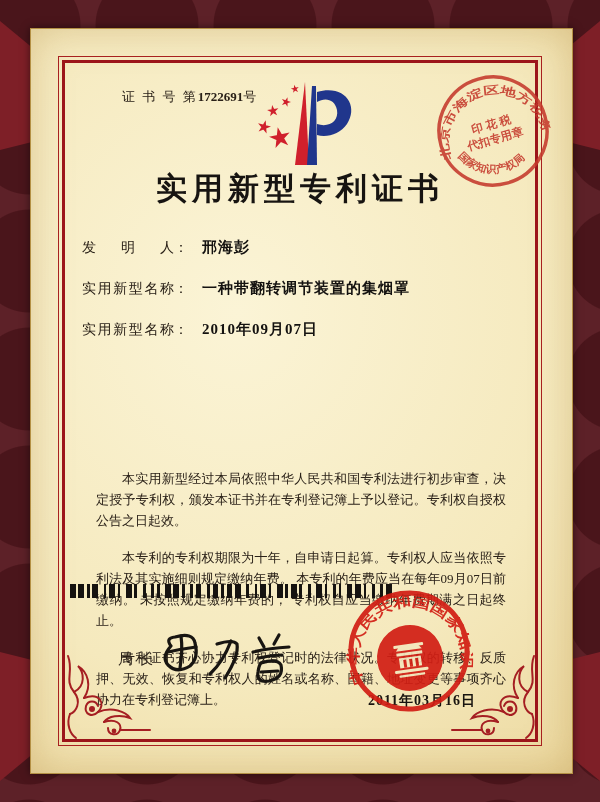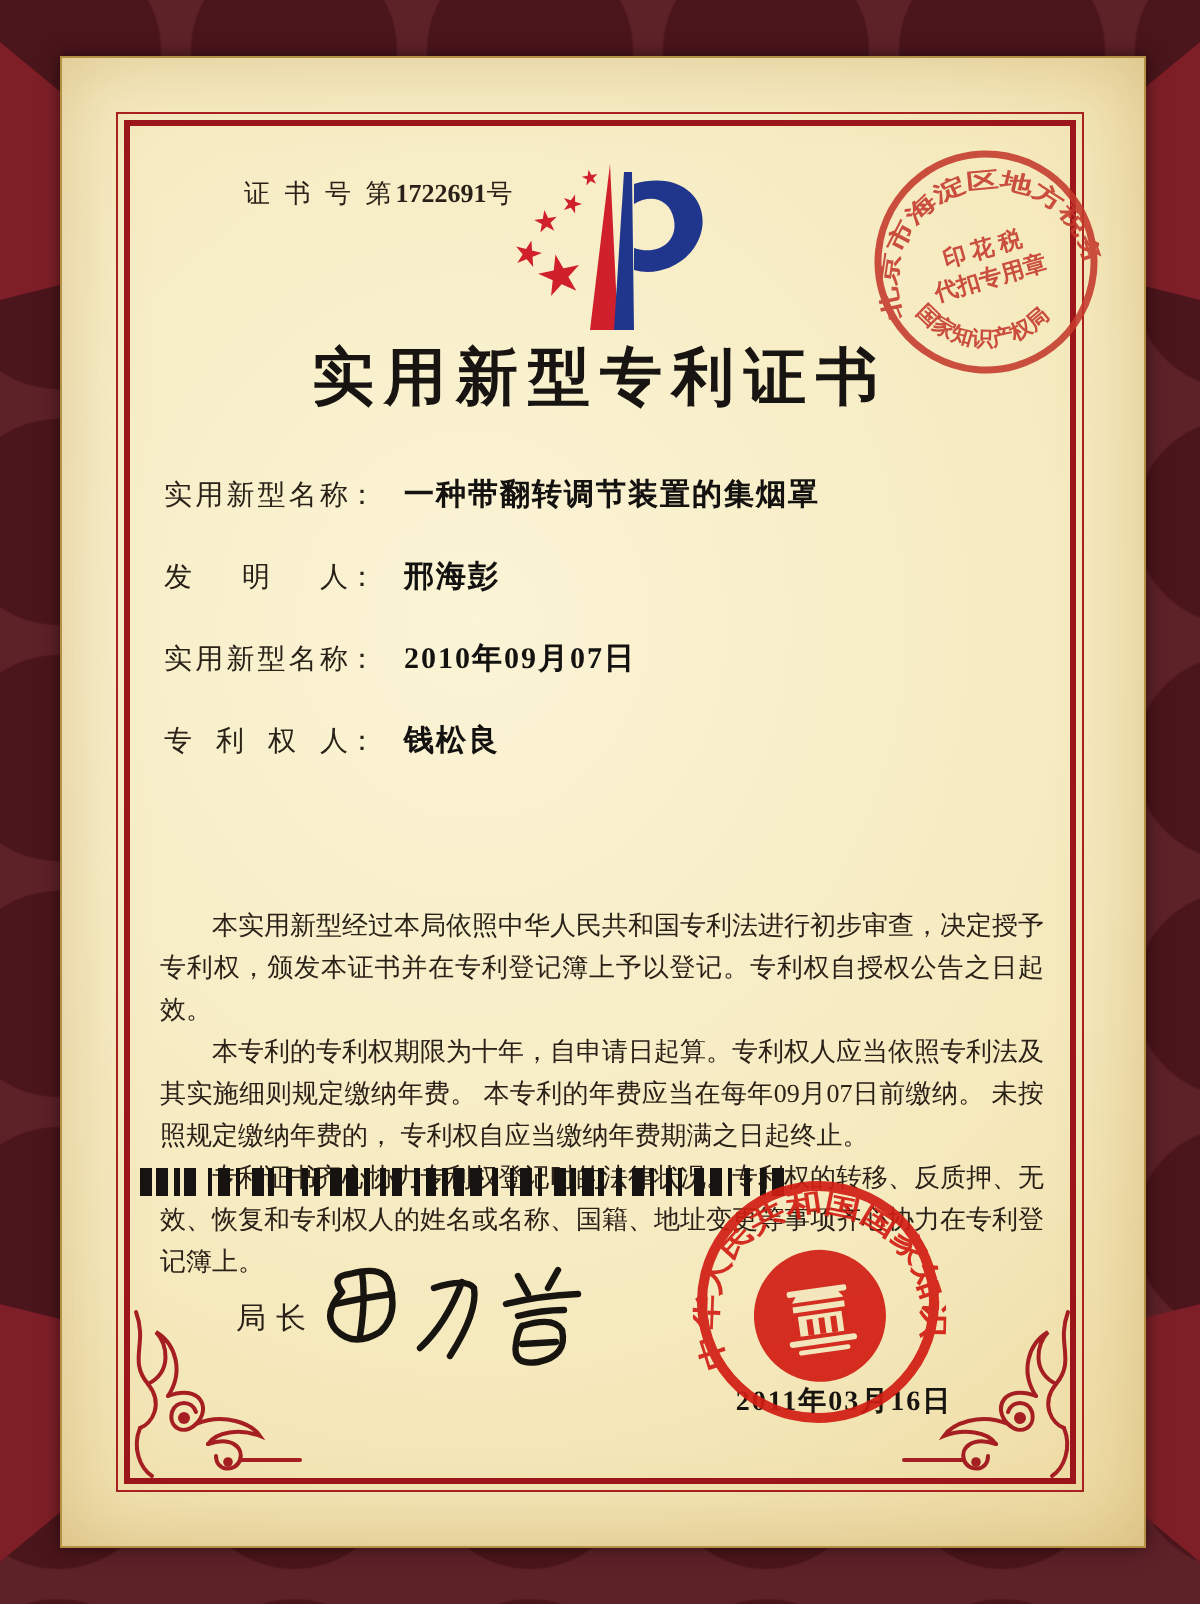--- a/index.html
+++ b/index.html
@@ -48,21 +48,21 @@
   }
   .fields{position:absolute;left:82px;top:238px;width:440px;}
   .field-row{height:20px;margin-bottom:21px;white-space:nowrap;font-size:14px;color:#2a2118;}
   .field-label{display:inline-block;width:92px;text-align:justify;text-align-last:justify;vertical-align:bottom;}
   .field-colon{display:inline-block;margin-right:14px;}
   .field-value{font-weight:700;font-size:15px;color:#141210;letter-spacing:1px;}
   .paragraphs{
     position:absolute;left:80px;top:452px;width:442px;
     font-size:13px;line-height:21px;color:#2a2118;text-align:justify;
   }
-  .paragraphs p{margin:0;text-indent:2em;}
+  .paragraphs p{margin:16px;text-indent:2em;}
   .barcode{position:absolute;left:70px;top:584px;width:322px;height:14px;display:flex;}
   .barcode .bar{background:#161310;height:100%;}
   .barcode .gap{background:transparent;height:100%;}
   .director{position:absolute;left:118px;top:650px;font-size:15px;color:#2a2118;letter-spacing:5px;}
   .signature{position:absolute;left:155px;top:630px;width:165px;height:62px;}
   .sr{position:absolute;opacity:0;font-size:1px;pointer-events:none;}
   .issue-date{
     position:absolute;left:352px;top:692px;width:140px;text-align:center;
     font-size:14px;font-weight:700;color:#18140f;letter-spacing:1px;z-index:1;
   }
@@ -144,30 +144,27 @@
       <textPath href="#stampArcBottom" startOffset="8">国家知识产权局</textPath>
     </text>
     <text x="63" y="60" text-anchor="middle" font-size="11.5" font-weight="700" fill="#c5392c">印 花 税</text>
     <text x="63" y="75" text-anchor="middle" font-size="11.5" font-weight="700" fill="#c5392c">代扣专用章</text>
   </svg>
 
   <div class="title">实用新型专利证书</div>
 
   <div class="fields">
     <div class="field-row">
+      <span class="field-label">发明人</span><span class="field-colon">：</span><span class="field-value">邢海彭</span>
+    </div>
+    <div class="field-row">
       <span class="field-label">实用新型名称</span><span class="field-colon">：</span><span class="field-value">一种带翻转调节装置的集烟罩</span>
-    </div>
-    <div class="field-row">
-      <span class="field-label">发明人</span><span class="field-colon">：</span><span class="field-value">邢海彭</span>
     </div>
     <div class="field-row">
       <span class="field-label">实用新型名称</span><span class="field-colon">：</span><span class="field-value">2010年09月07日</span>
-    </div>
-    <div class="field-row">
-      <span class="field-label">专利权人</span><span class="field-colon">：</span><span class="field-value">钱松良</span>
     </div>
   </div>
 
   <div class="paragraphs">
     <p>本实用新型经过本局依照中华人民共和国专利法进行初步审查，决定授予专利权，颁发本证书并在专利登记簿上予以登记。专利权自授权公告之日起效。</p>
     <p>本专利的专利权期限为十年，自申请日起算。专利权人应当依照专利法及其实施细则规定缴纳年费。 本专利的年费应当在每年09月07日前缴纳。 未按照规定缴纳年费的， 专利权自应当缴纳年费期满之日起终止。</p>
     <p>专利证书齐心协力专利权登记时的法律状况。专利权的转移、反质押、无效、恢复和专利权人的姓名或名称、国籍、地址变更等事项齐心协力在专利登记簿上。</p>
   </div>
 
   <div class="barcode">

